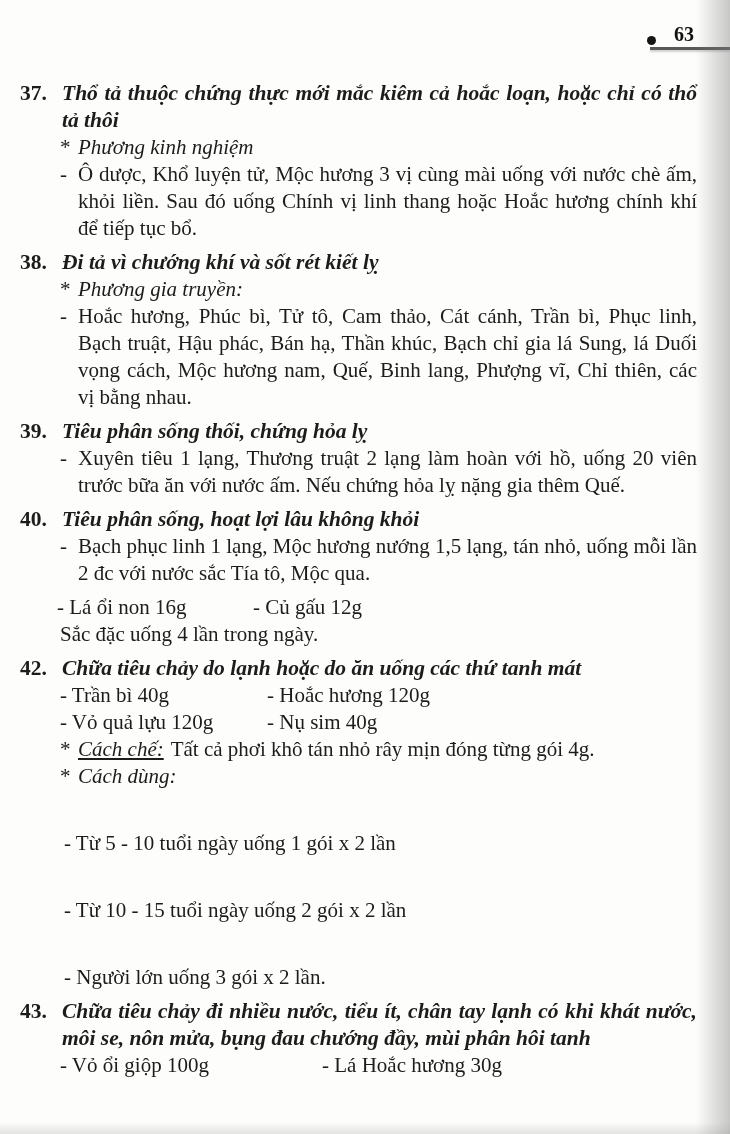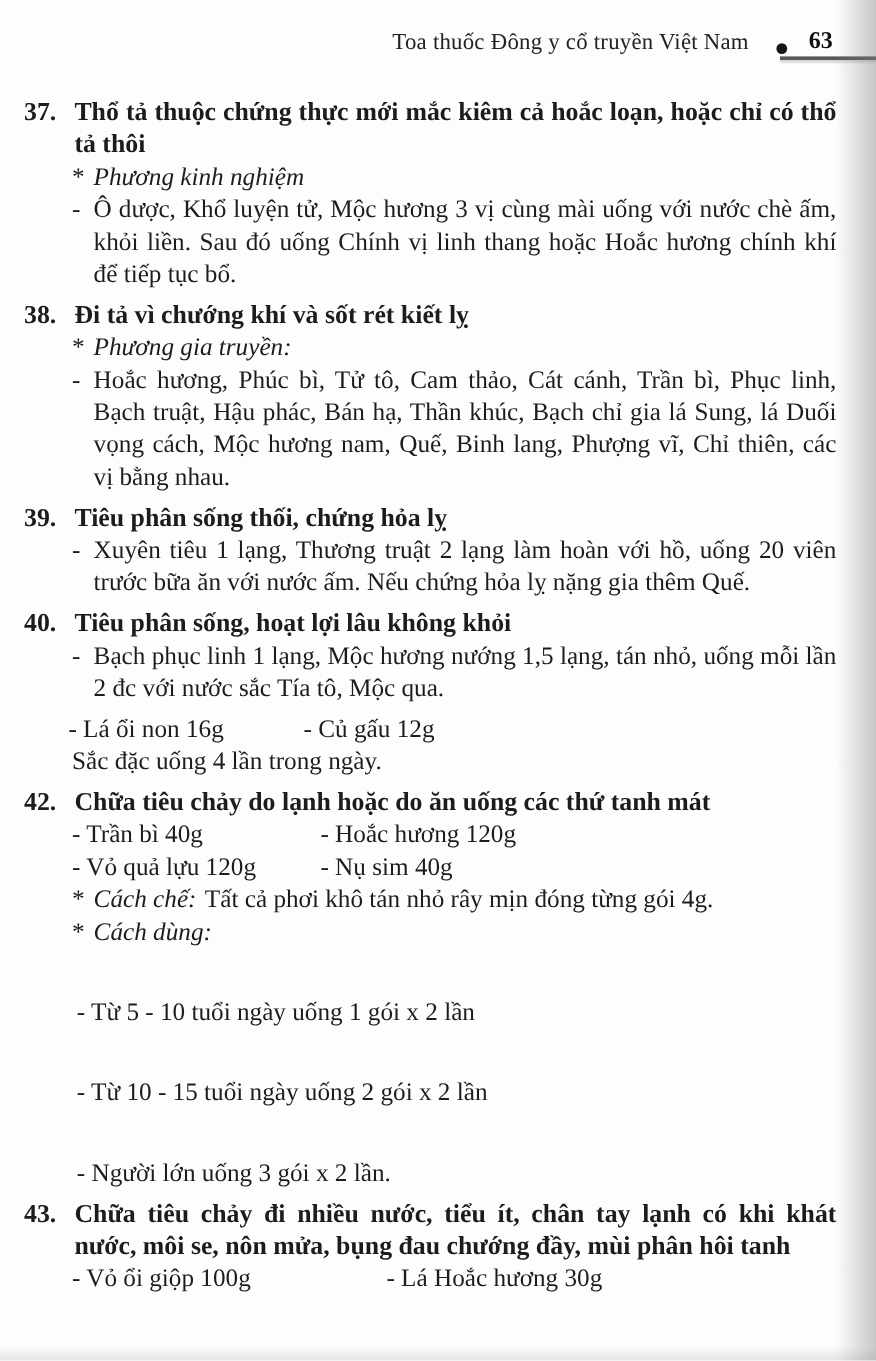--- a/index.html
+++ b/index.html
@@ -42,49 +42,48 @@
     position: absolute; top: 47px; left: 650px; right: 0; height: 3px;
     background: #595959; box-shadow: 0 2px 2px rgba(0,0,0,0.18);
   }
 
   
   .content { padding: 26px 33px 0 20px; font-size: 21px; line-height: 27px; }
   .sec { margin-bottom: 7px; }
 
   .sec-head { display: flex; font-weight: bold; font-size: 21.5px; line-height: 27px; }
   .sec-num { flex: 0 0 42px; }
-  .sec-title { flex: 1; margin: 0; font-size: inherit; text-align: justify; }
+  .sec-title { flex: 1; margin: 0; font-size: inherit; text-align: justify; font-style: italic; }
 
   .row { display: flex; }
   .indent { margin-left: 40px; }
   .marker { flex: 0 0 18px; }
   .itext { flex: 1; margin: 0; text-align: justify; }
   .note-text { font-style: italic; }
-  .method-label { font-style: italic; margin-right: 7px; }
+  .method-label { font-style: italic; margin-right: 7px; text-decoration: underline; }
 
   .cols3 { display: flex; margin-left: 37px; }
   .cols3 .c1 { width: 196px; }
   .cols3 .c2 { width: 158px; }
   .cols3 .c3 { flex: 1; }
 
   .cols2 { display: flex; margin-left: 40px; }
   .cols2 .w207 { width: 207px; }
   .cols2 .w262 { width: 262px; }
   .cols2 .c-rest { flex: 1; }
 
   .plain { margin-left: 40px; }
   .dosage { margin-left: 44px; margin-top: 40px; }
 </style>
 </head>
 <body>
 
 <div class="page">
 
   <header class="page-header">
-    <span class="header-title">Toa thuốc Đông y cổ truyền Việt Nam</span>
     <span class="header-bullet"></span>
     <span class="header-page-num">63</span>
     <span class="header-rule"></span>
   </header>
 
   <main class="content">
 
     <section class="sec">
       <div class="sec-head">
         <span class="sec-num">37.</span>

